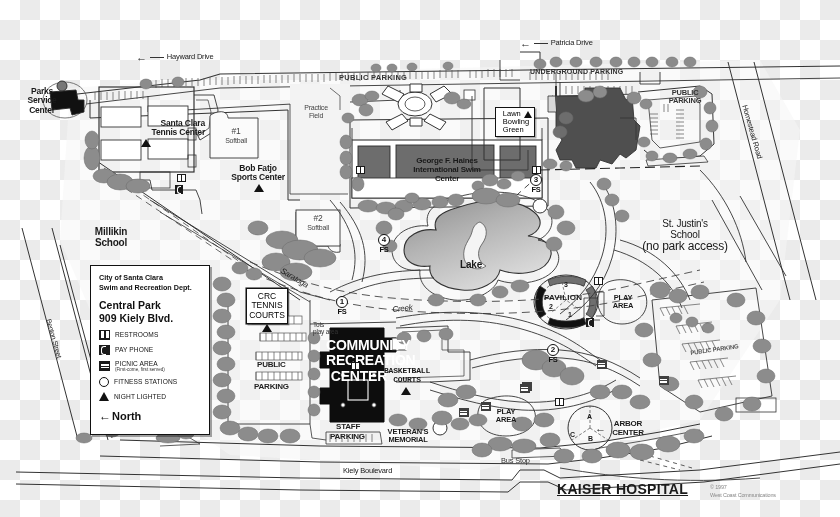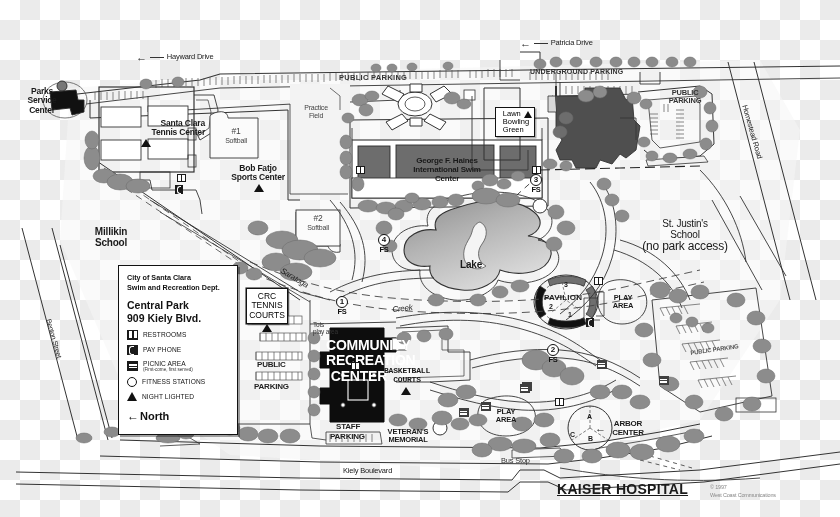--- a/index.html
+++ b/index.html
@@ -18,21 +18,21 @@
   svg.layer{position:absolute;left:0;top:0;width:840px;height:517px;}
   .lbl{position:absolute;color:#1a1a1a;line-height:1.1;text-align:center;
        letter-spacing:-0.2px;white-space:nowrap;}
   .lbl.b{font-weight:bold;}
   .lbl.wrap{white-space:normal;}
 
   
   #legend{
     position:absolute;left:90px;top:265px;width:120px;height:170px;
     background:#fff;border:1.5px solid #111;box-shadow:2px 2px 0 rgba(0,0,0,.35);
-    padding:7px 8px;box-sizing:border-box;margin-left:28px;
+    padding:7px 8px;box-sizing:border-box;
   }
   #legend .hdr{font-size:7.2px;font-weight:bold;line-height:1.35;color:#111;}
   #legend .title{font-size:10.5px;font-weight:bold;line-height:1.2;margin-top:7px;color:#111;}
   .lgrow{display:flex;align-items:center;margin-top:5px;}
   .lgrow .txt{font-size:6.6px;color:#111;margin-left:5px;letter-spacing:.1px;}
   .lgrow .sub{font-size:4.6px;color:#333;margin-left:5px;}
   .sym{width:11px;height:10px;flex:0 0 auto;position:relative;}
   .sym.restroom{background:#1a1a1a;}
   .sym.restroom:before,.sym.restroom:after{content:"";position:absolute;background:#fff;}
   .sym.restroom:before{left:1.5px;top:1.5px;width:3px;height:7px;}

